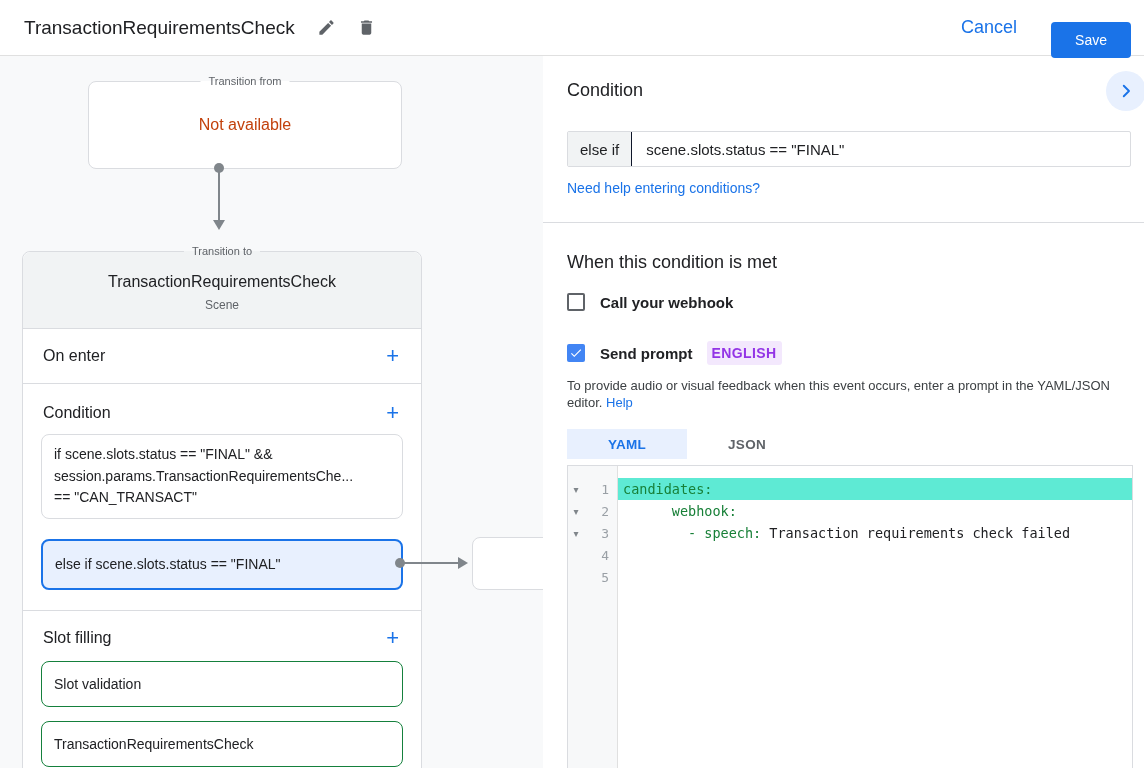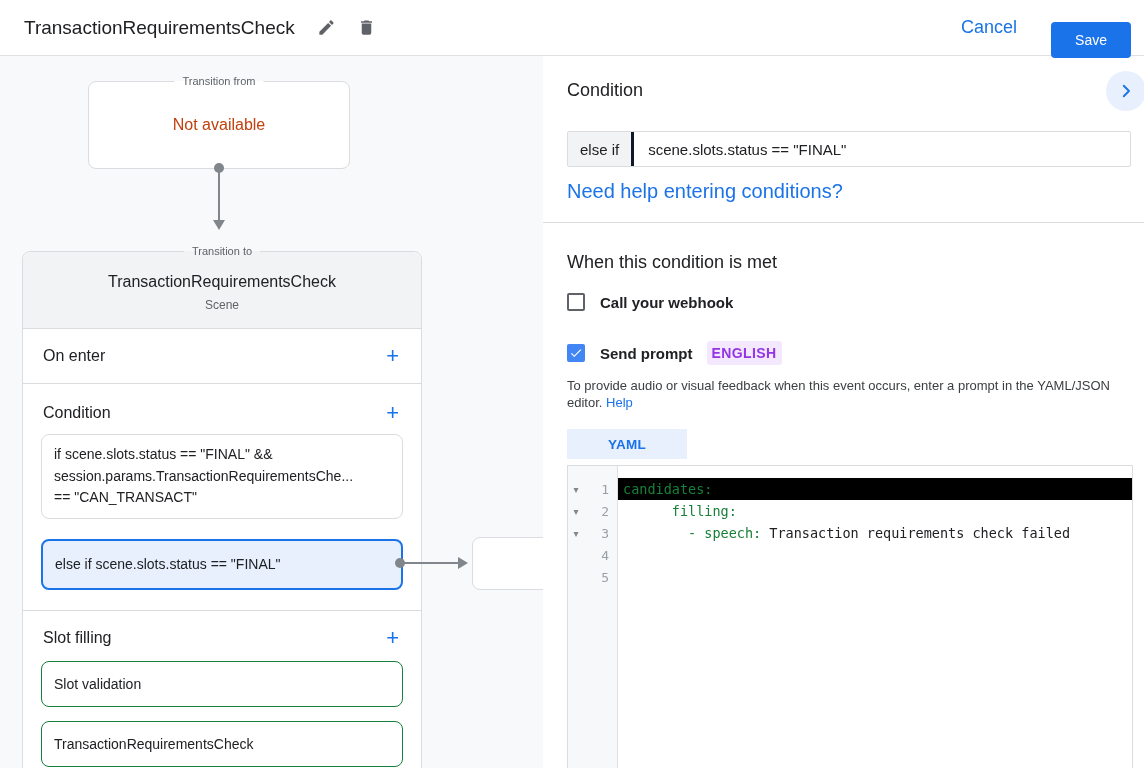--- a/index.html
+++ b/index.html
@@ -20,21 +20,21 @@
     font-family:"Liberation Sans",sans-serif; cursor:pointer; margin-right:34px; }
   .save-btn { background:#1a73e8; color:#fff; border:none; border-radius:4px; height:36px; padding:6px 24px;
     font-size:14px; font-weight:500; font-family:"Liberation Sans",sans-serif; cursor:pointer; margin-right:13px;margin-top:24px; }
 
   
   .left-panel { position:absolute; left:0; top:56px; width:543px; height:712px; background:#f8f9fa; overflow:hidden; }
 
   .flow-legend { position:absolute; top:-7px; left:50%; transform:translateX(-50%); font-size:11px; color:#5f6368;
     padding:0 8px; white-space:nowrap; }
 
-  .from-box { position:absolute; left:88px; top:25px; width:262px; height:88px; background:#fff;
+  .from-box { position:absolute; left:88px; top:25px; width:314px; height:88px; background:#fff;
     border:1px solid #dadce0; border-radius:8px; display:flex; align-items:center; justify-content:center;text-align:right; }
   .from-box .flow-legend { background:linear-gradient(to bottom, #f8f9fa 50%, #ffffff 50%); }
   .from-content { font-size:16px; color:#c2410c; }
 
   .dot { position:absolute; width:10px; height:10px; border-radius:50%; background:#80868b; }
   .v-line { position:absolute; left:218px; top:115px; width:2px; height:50px; background:#80868b; }
   .v-arrow { position:absolute; left:213px; top:164px; width:0; height:0;
     border-left:6px solid transparent; border-right:6px solid transparent; border-top:10px solid #80868b; }
   .h-line { position:absolute; left:403px; top:506px; width:56px; height:2px; background:#80868b; }
   .h-arrow { position:absolute; left:458px; top:501px; width:0; height:0;
@@ -70,26 +70,26 @@
 
   
   .right-panel { position:absolute; left:543px; top:56px; width:601px; height:712px; background:#fff; overflow:hidden; }
   .panel-title { position:absolute; left:24px; top:24px; font-size:18px; color:#202124; }
   .collapse-btn { position:absolute; left:563px; top:15px; width:40px; height:40px; border-radius:50%;
     background:#e8f0fe; border:none; cursor:pointer; display:flex; align-items:center; justify-content:center; }
   .collapse-btn svg { stroke:#1a73e8; }
 
   .cond-input-group { position:absolute; left:24px; top:75px; width:564px; height:36px; display:flex;
     border:1px solid #dadce0; border-radius:2px; background:#fff; }
-  .cond-prefix { background:#f1f3f4; border-right:3px solid #0f172a; display:flex; align-items:center;
+  .cond-prefix { background:#f1f3f4; border-right:1px solid #0f172a; display:flex; align-items:center;
     padding:0 12px; font-size:15px; color:#202124; white-space:nowrap; }
   .cond-value { flex:1; border:none; outline:none; padding:0 14px; font-size:15px; color:#202124;
     font-family:"Liberation Sans",sans-serif; background:transparent; }
 
-  .help-link { position:absolute; left:24px; top:124px; font-size:20px; color:#1a73e8; text-decoration:none; cursor:pointer; }
+  .help-link { position:absolute; left:24px; top:124px; font-size:14px; color:#1a73e8; text-decoration:none; cursor:pointer; }
   .panel-divider { position:absolute; left:0; top:166px; width:601px; height:1px; background:#dadce0; }
   .when-title { position:absolute; left:24px; top:196px; font-size:18px; color:#202124; }
 
   .check-row { position:absolute; left:24px; display:flex; align-items:center; }
   .check-row.webhook { top:237px; }
   .check-row.prompts { top:285px; }
   .checkbox { width:18px; height:18px; border:2px solid #5f6368; border-radius:2px; background:#fff;
     cursor:pointer; flex:none; }
   .checkbox.checked { border:none; background:#4285f4; display:flex; align-items:center; justify-content:center; }
   .check-label { margin-left:15px; font-size:15px; font-weight:700; color:#202124; }
@@ -108,21 +108,21 @@
   .editor { position:absolute; left:24px; top:409px; width:566px; height:320px; border:1px solid #dadce0;
     display:flex; background:#fff; }
   .gutter { width:50px; background:#f7f8f9; border-right:1px solid #e0e0e0; padding-top:12px; flex:none; }
   .gutter-row { height:22px; display:flex; align-items:center; }
   .fold { width:16px; text-align:center; font-size:10px; color:#80868b; cursor:pointer; }
   .lnum { flex:1; text-align:right; padding-right:8px; font-size:13px; color:#9aa0a6;
     font-family:"DejaVu Sans Mono",monospace; }
   .code-col { flex:1; padding-top:12px; overflow:hidden; cursor:text; }
   .code-row { height:22px; display:flex; align-items:center; padding-left:5px; white-space:pre;
     font-family:"DejaVu Sans Mono",monospace; font-size:13.5px; }
-  .code-row.active-line { background:#000000; }
+  .code-row.active-line { background:#5eead4; }
   .yaml-key { color:#188038; white-space:pre; }
   .yaml-val { color:#202124; white-space:pre; }
 </style>
 </head>
 <body>
 
 <header class="topbar">
   <div class="topbar-title">TransactionRequirementsCheck</div>
   <button class="icon-btn edit-btn">
     <span style="display:flex">
@@ -233,20 +233,21 @@
     <span class="check-label">Send prompt</span>
     <span class="lang-badge">ENGLISH</span>
   </div>
 
   <div class="prompt-desc"><span>To provide audio or visual feedback when this event occurs, enter a prompt in the YAML/JSON editor.</span>
     <span class="inline-link">Help</span>
   </div>
 
   <div class="tab-bar">
     <button class="tab active">YAML</button>
+    <button class="tab">JSON</button>
   </div>
 
   <div class="editor">
     <div class="gutter">
       <div class="gutter-row">
         <span class="fold">▾</span>
         <span class="lnum">1</span>
       </div>
       <div class="gutter-row">
         <span class="fold">▾</span>
@@ -263,21 +264,21 @@
       <div class="gutter-row">
         <span class="fold"></span>
         <span class="lnum">5</span>
       </div>
     </div>
     <div class="code-col">
       <div class="code-row active-line">
         <span class="yaml-key">candidates:</span><span class="yaml-val"></span>
       </div>
       <div class="code-row">
-        <span class="yaml-key">      filling:</span><span class="yaml-val"></span>
+        <span class="yaml-key">      webhook:</span><span class="yaml-val"></span>
       </div>
       <div class="code-row">
         <span class="yaml-key">        - speech:</span><span class="yaml-val"> Transaction requirements check failed</span>
       </div>
       <div class="code-row">
         <span class="yaml-key"></span><span class="yaml-val"></span>
       </div>
     </div>
   </div>
 </div>

